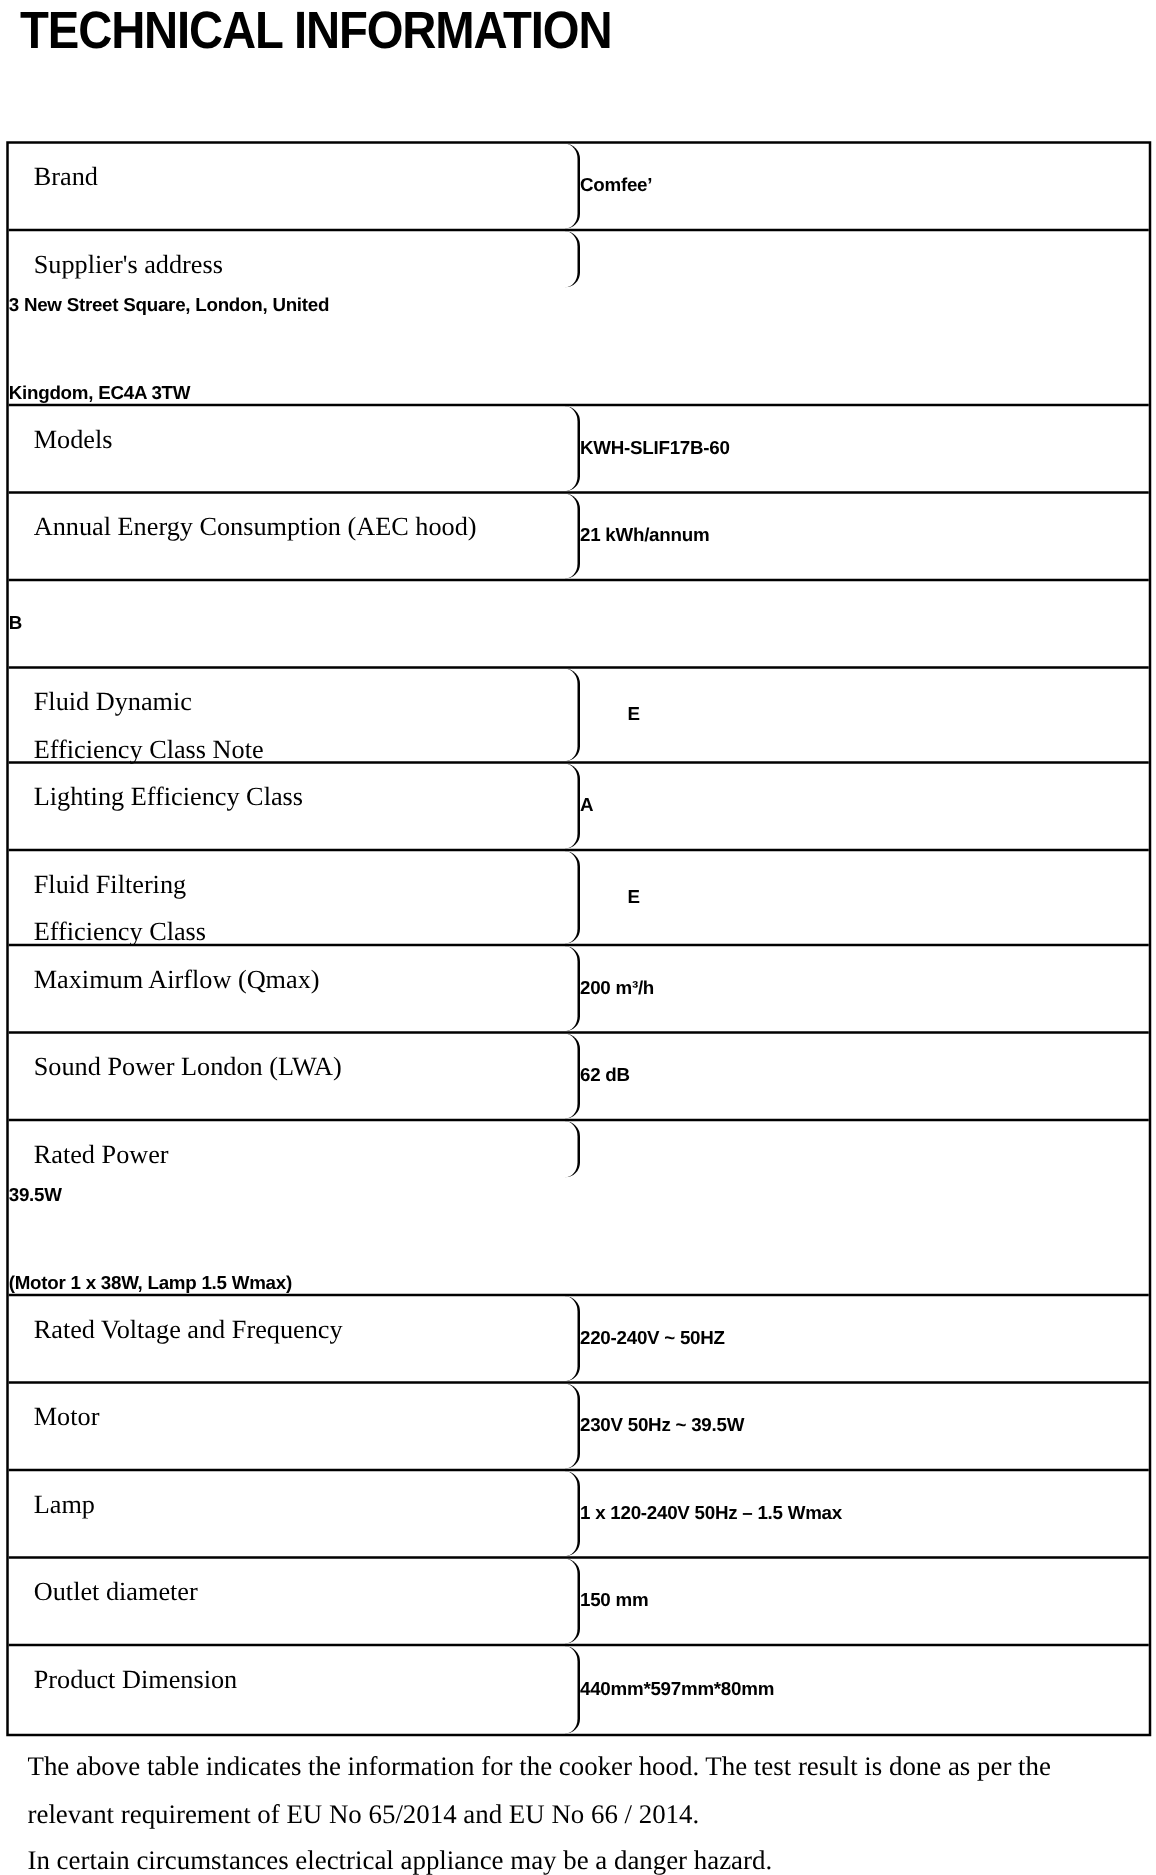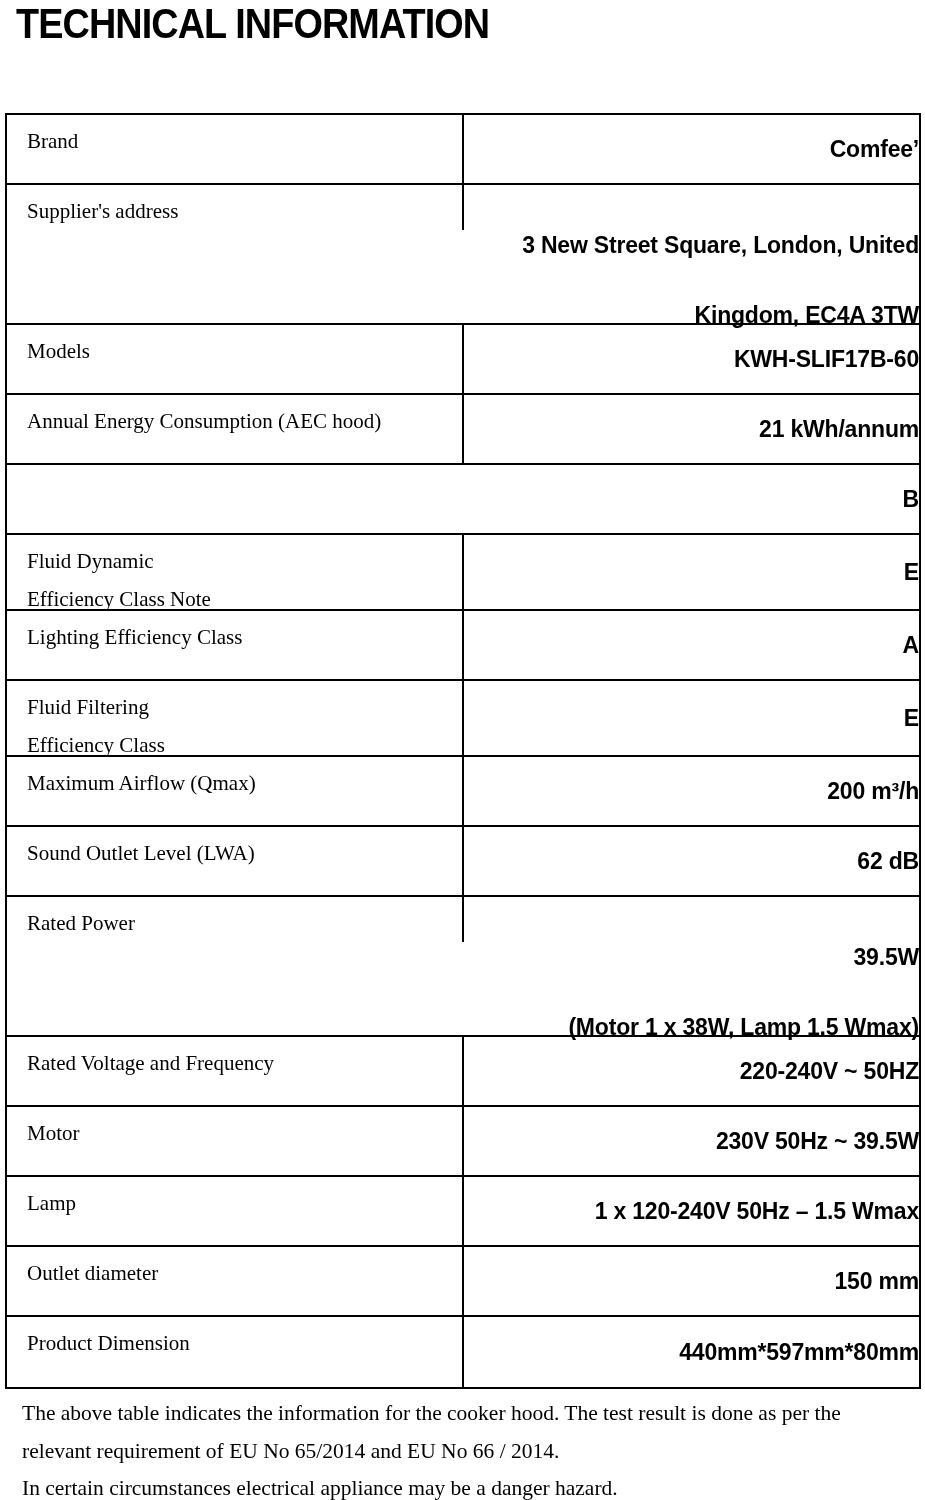--- a/index.html
+++ b/index.html
@@ -27,41 +27,40 @@
     width: 916px;
     border: 2px solid #000000;
     box-sizing: border-box;
   }
   .row {
     display: flex;
     height: 70px;
     border-bottom: 2px solid #000000;
     box-sizing: border-box;
   }
-  .row.h-tall { height: 76px; }
+  .row.h-tall { height: 76px; gap: 38px; }
   .row.h-double { height: 140px; flex-direction: column; }
   .row:last-child { border-bottom: none; }
-  .cell { box-sizing: border-box; }
+  .cell { box-sizing: border-box; border-radius: 12px; }
   .label-cell {
     width: 457px;
     border-right: 2px solid #000000;
     padding: 7px 10px 0 20px;
     font-size: 21px;
   }
   .label-line { line-height: 38px; }
   .value-cell {
     flex: 1;
     display: flex;
     flex-direction: column;
     justify-content: center;
     font-family: "Liberation Sans", sans-serif;
     font-weight: bold;
-    font-size: 23px;
+    font-size: 15px;
     gap: 40px;
-    align-items: flex-end;
   }
   .value-line { line-height: 30px; letter-spacing: -0.2px; }
   .footer-notes {
     margin: 6px 0 0 22px;
     font-size: 21.5px;
   }
   .footer-line { line-height: 37.5px; }
 </style>
 </head>
 <body>
@@ -136,21 +135,21 @@
     <div class="row">
       <div class="cell label-cell">
         <div class="label-line">Maximum Airflow (Qmax)</div>
       </div>
       <div class="cell value-cell">
         <div class="value-line">200 m³/h</div>
       </div>
     </div>
     <div class="row">
       <div class="cell label-cell">
-        <div class="label-line">Sound Outlet Level (LWA)</div>
+        <div class="label-line">Sound Power London (LWA)</div>
       </div>
       <div class="cell value-cell">
         <div class="value-line">62 dB</div>
       </div>
     </div>
     <div class="row h-double">
       <div class="cell label-cell">
         <div class="label-line">Rated Power</div>
       </div>
       <div class="cell value-cell">

